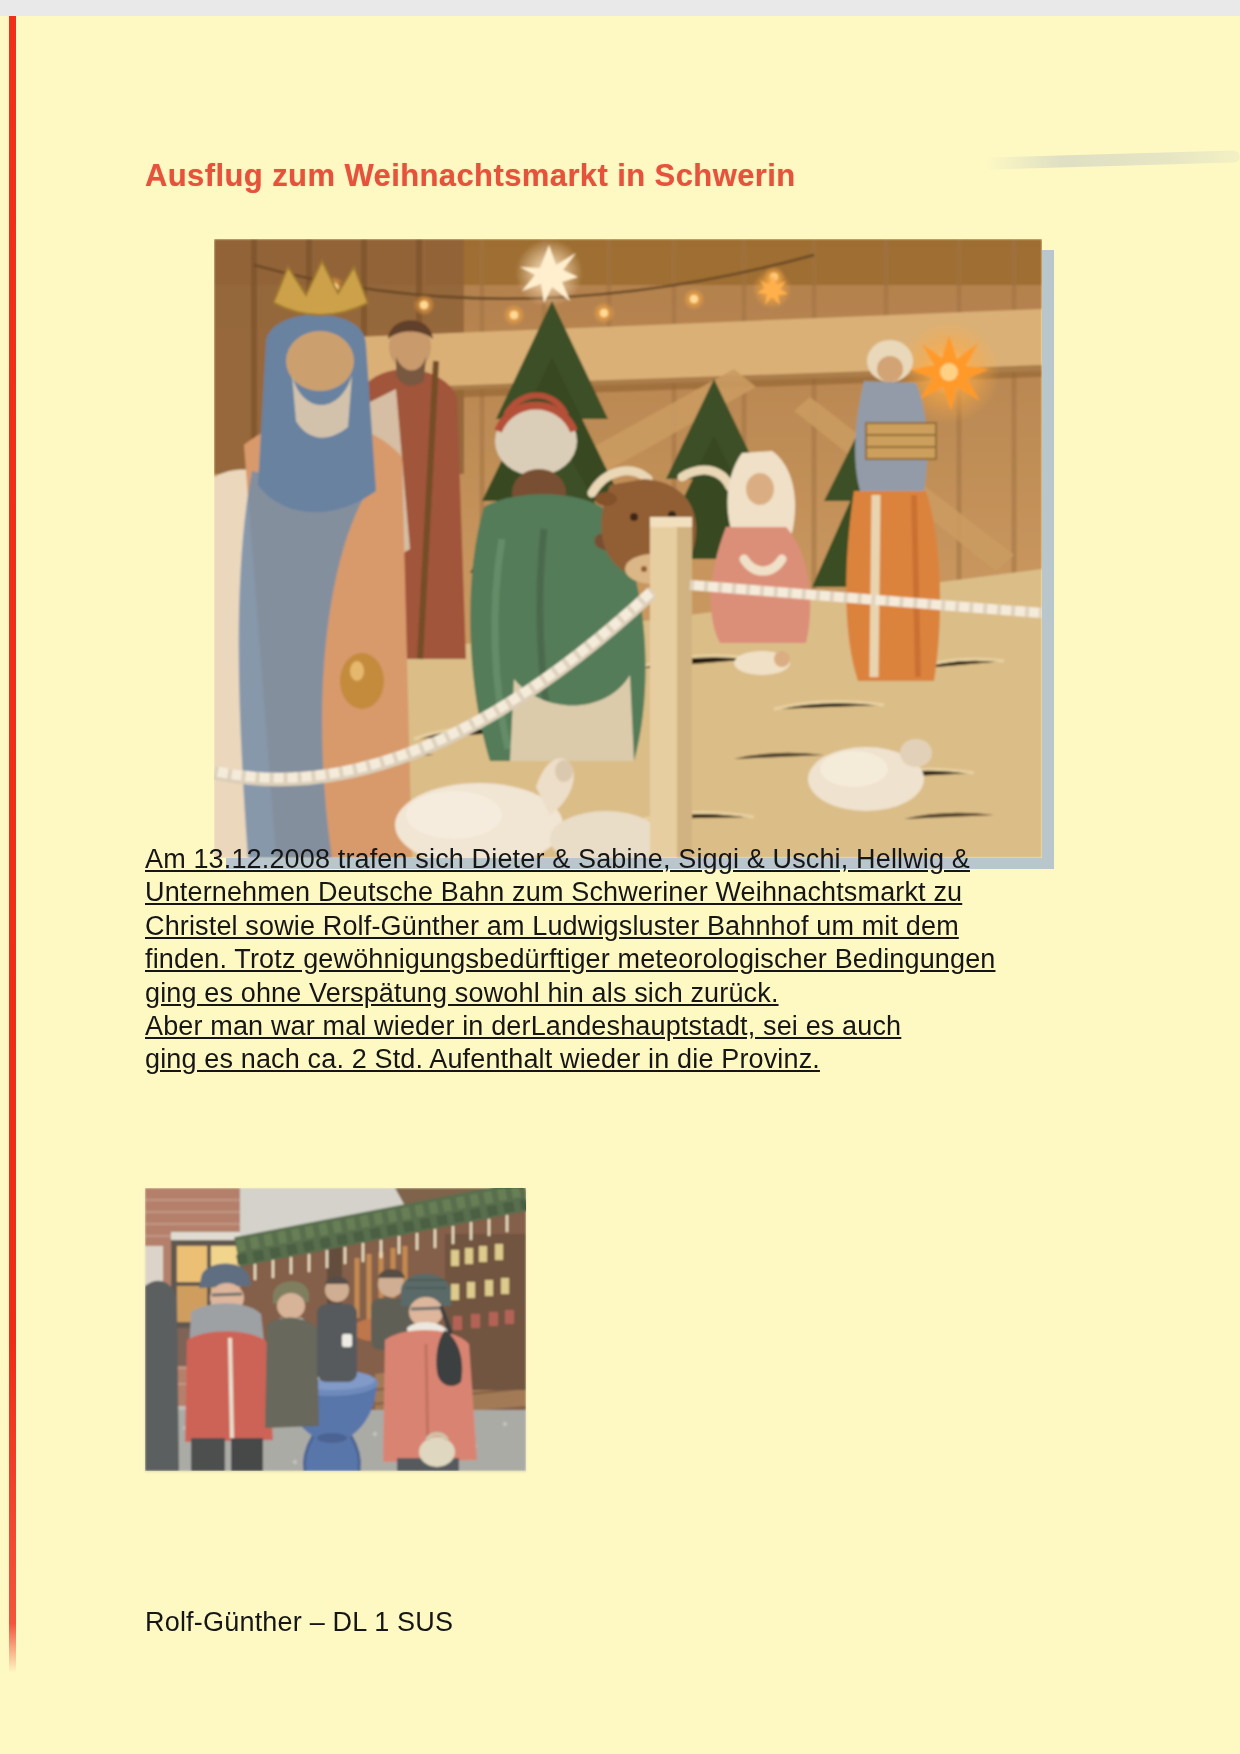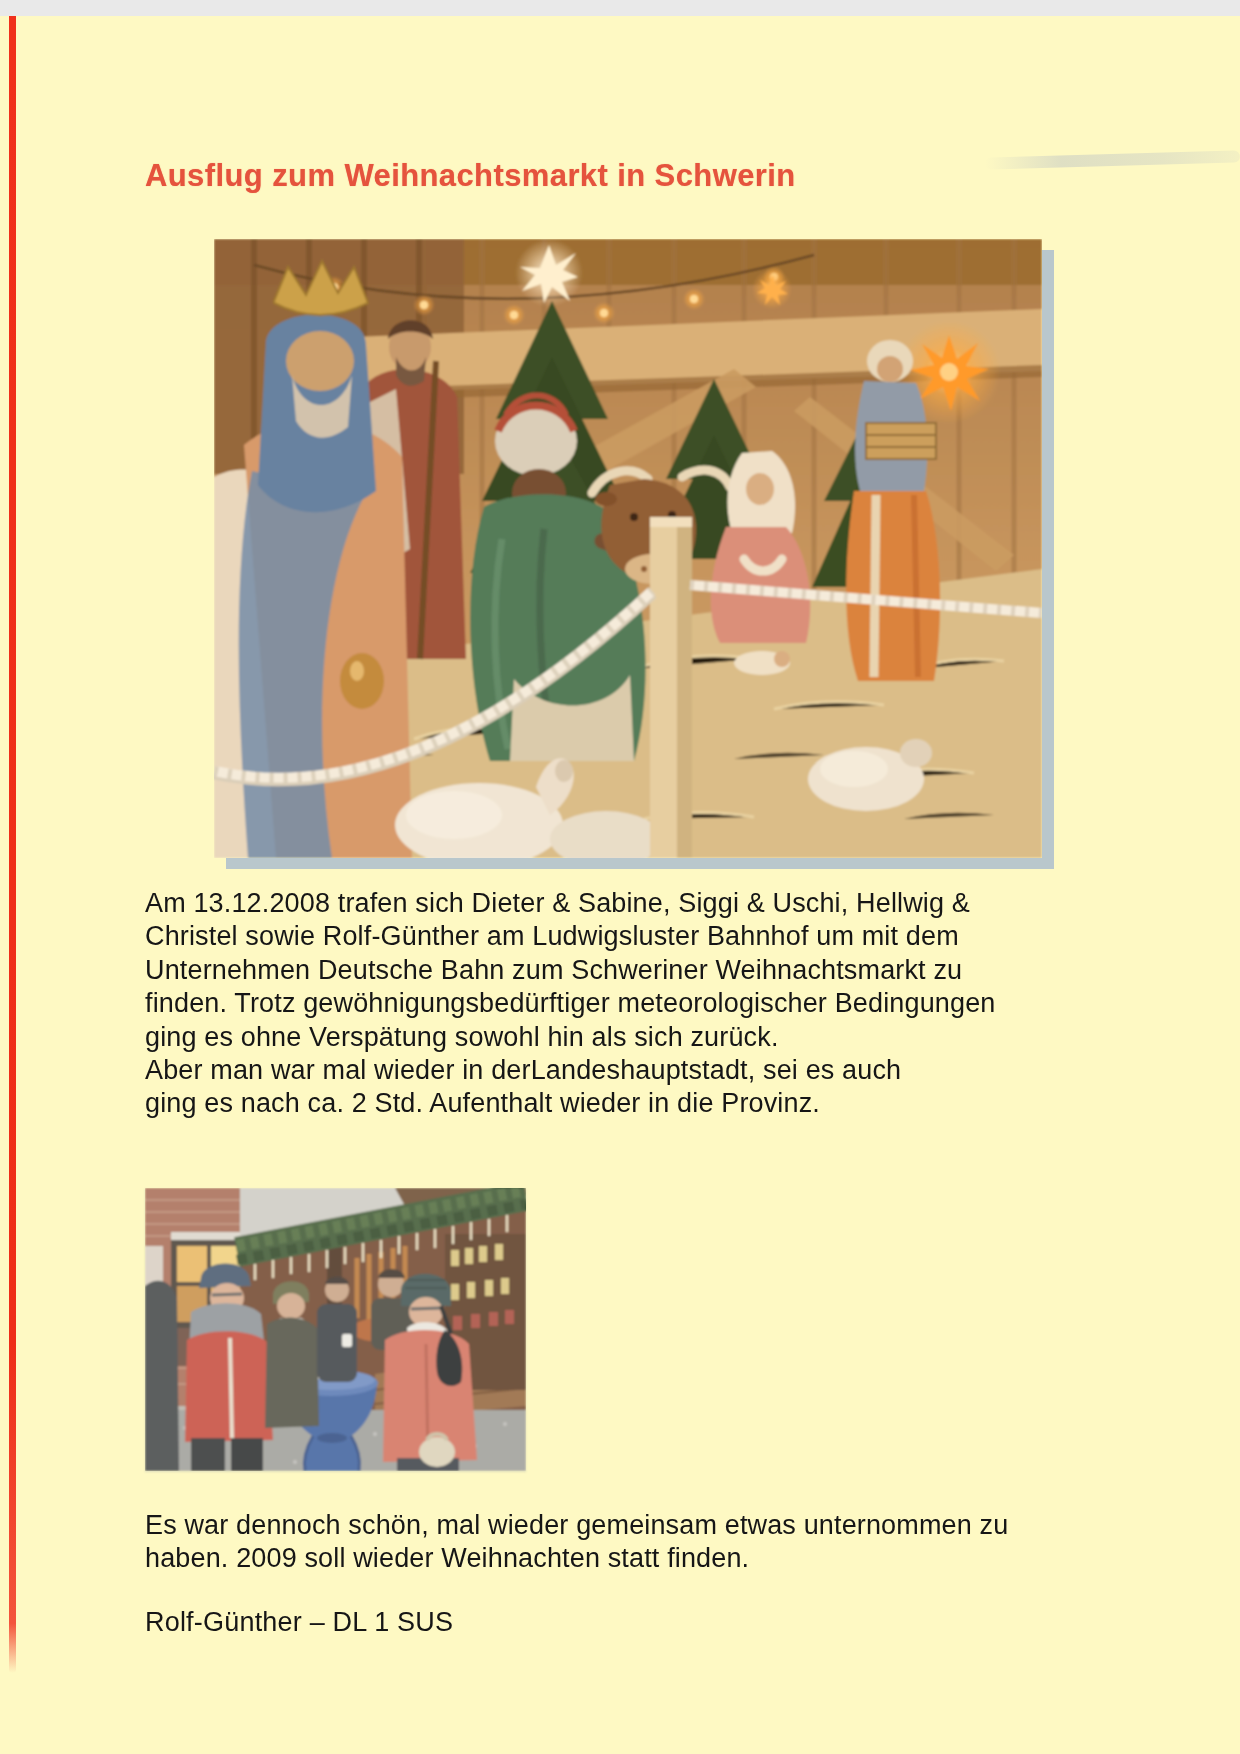--- a/index.html
+++ b/index.html
@@ -37,21 +37,21 @@
   }
   .small-photo{
     left:145px;top:1172px;width:381px;height:283px;
     box-shadow:0 1px 2px rgba(160,170,175,.35);
   }
   .par{
     position:absolute;left:145px;width:960px;
     font-size:27px;line-height:33.4px;letter-spacing:.15px;
     color:#161616;
   }
-  .par1{top:871px;}
+  .par1{top:827px;text-decoration:underline;}
   .par2{top:1493px;}
   .signature{
     position:absolute;left:145px;top:1591px;width:912px;
     font-size:27px;letter-spacing:.2px;color:#161616;
   }
 </style>
 </head>
 <body>
 
 <div class="page">
@@ -266,22 +266,22 @@
           <path d="M476,346 C600,356 720,366 828,374" stroke="#c5beac" stroke-width="10" fill="none" stroke-dasharray="4,10" opacity=".5"></path>
         </g>
 
         <rect width="828" height="619" fill="#ff9a3c" opacity=".07"></rect>
       </g>
     </svg>
   </figure>
 
   <div class="par par1">
     <div>Am 13.12.2008 trafen sich Dieter &amp; Sabine, Siggi &amp; Uschi, Hellwig &amp;</div>
+    <div>Unternehmen Deutsche Bahn zum Schweriner Weihnachtsmarkt zu</div>
     <div>Christel sowie Rolf-Günther am Ludwigsluster Bahnhof um mit dem</div>
-    <div>Unternehmen Deutsche Bahn zum Schweriner Weihnachtsmarkt zu</div>
     <div>finden. Trotz gewöhnigungsbedürftiger meteorologischer Bedingungen</div>
     <div>ging es ohne Verspätung sowohl hin als sich zurück.</div>
     <div>Aber man war mal wieder in derLandeshauptstadt, sei es auch</div>
     <div>ging es nach ca. 2 Std. Aufenthalt wieder in die Provinz.</div>
   </div>
 
   <figure class="photo small-photo">
     <svg viewBox="0 0 381 283" preserveAspectRatio="none">
       <defs>
         <filter id="mblur" x="-5%" y="-5%" width="110%" height="110%">
@@ -444,20 +444,16 @@
           <ellipse cx="292" cy="264" rx="18" ry="15" fill="#ddd2b8"></ellipse>
           <path d="M282,252 C286,244 298,244 302,252" stroke="#c9bc9e" stroke-width="4" fill="none"></path>
         </g>
 
         <rect width="381" height="283" fill="#ffffff" opacity=".10"></rect>
         <rect width="381" height="283" fill="#f4e8d8" opacity=".06"></rect>
       </g>
     </svg>
   </figure>
 
-  <div class="par par2">
-    <div>Es war dennoch schön, mal wieder gemeinsam etwas unternommen zu</div>
-    <div>haben. 2009 soll wieder Weihnachten statt finden.</div>
-  </div>
 
   <div class="signature">Rolf-Günther – DL 1 SUS</div>
 
 </div>
 
 </body></html>

